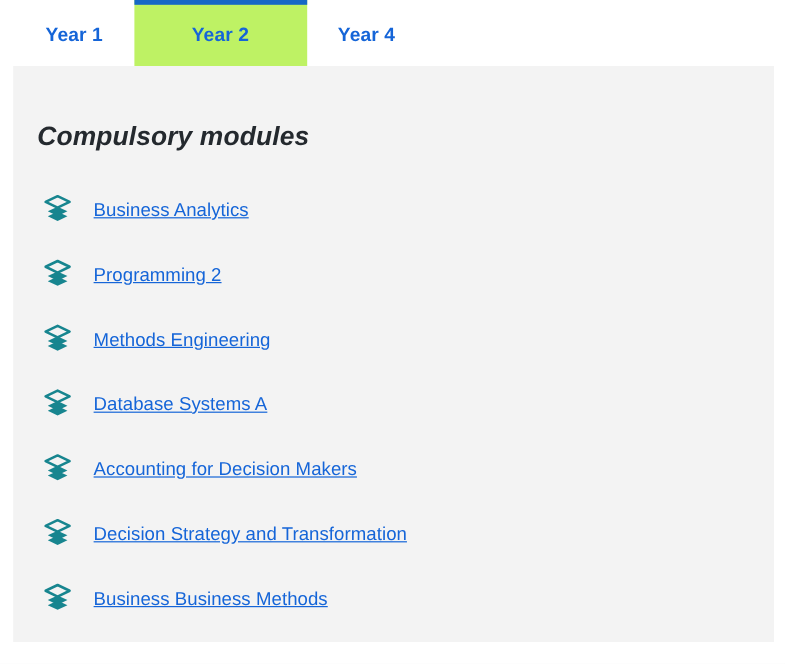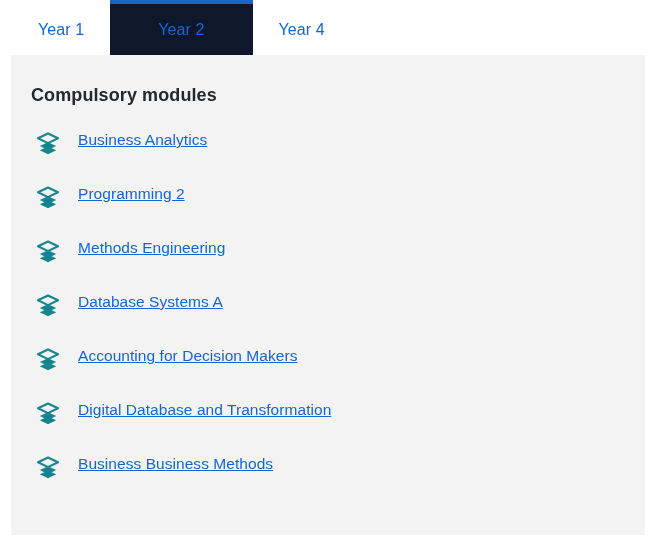--- a/index.html
+++ b/index.html
@@ -32,75 +32,76 @@
     align-items: stretch;
     background: #ffffff;
   }
 
   .tab {
     display: flex;
     align-items: center;
     justify-content: center;
     padding: 0 26px;
     font-size: 16px;
-    font-weight: normal;
+    font-weight: bold;
     color: #1565d8;
     background: transparent;
     border-top: 4px solid transparent;
     box-sizing: border-box;
     cursor: pointer;
     white-space: nowrap;
     letter-spacing: 0.1px;
   }
 
   .tab.first {
     margin-left: 12px;
   }
 
   .tab.active {
-    background: #0f172a;
+    background: #bef264;
     border-top: 4px solid #1668c6;
     padding: 0 48px;
     color: #1565d8;
   }
 
   
   .panel {
     position: absolute;
     left: 11px;
     top: 55px;
     width: 634px;
     height: 480px;
     background: #f3f3f3;
     box-sizing: border-box;
   }
 
   .panel-heading {
     position: absolute;
     left: 20px;
-    top: 30px;
-    font-size: 18px;
+    top: 46px;
+    font-size: 22px;
     font-weight: bold;
     color: #24292e;
     letter-spacing: 0.1px;
+    font-style: italic;
   }
 
   .module-list {
     position: absolute;
     left: 0;
     top: 76px;
     width: 100%;
     list-style: none;
     margin: 0;
     padding: 0;
   }
 
   .module-item {
     display: flex;
-    align-items: flex-start;
+    align-items: flex-end;
     height: 54px;
     padding-left: 25px;
     box-sizing: border-box;
   }
 
   .layers-icon {
     width: 24px;
     height: 24px;
     flex: 0 0 24px;
     display: block;
@@ -195,21 +196,21 @@
       </li>
 
       <li class="module-item">
         <span class="layers-icon">
           <svg viewBox="0 0 24 24" width="24" height="24" aria-hidden="true">
             <polygon points="12,2.5 22,7.3 12,12.1 2,7.3" fill="none" stroke="#17858f" stroke-width="2.1" stroke-linejoin="round"></polygon>
             <polygon points="12,11.2 20.2,15.1 12,19 3.8,15.1" fill="#17858f"></polygon>
             <polygon points="12,15.4 20.2,19.3 12,23.2 3.8,19.3" fill="#17858f"></polygon>
           </svg>
         </span>
-        <a class="module-link">Digital Database and Transformation</a>
+        <a class="module-link">Decision Strategy and Transformation</a>
       </li>
 
       <li class="module-item">
         <span class="layers-icon">
           <svg viewBox="0 0 24 24" width="24" height="24" aria-hidden="true">
             <polygon points="12,2.5 22,7.3 12,12.1 2,7.3" fill="none" stroke="#17858f" stroke-width="2.1" stroke-linejoin="round"></polygon>
             <polygon points="12,11.2 20.2,15.1 12,19 3.8,15.1" fill="#17858f"></polygon>
             <polygon points="12,15.4 20.2,19.3 12,23.2 3.8,19.3" fill="#17858f"></polygon>
           </svg>
         </span>

